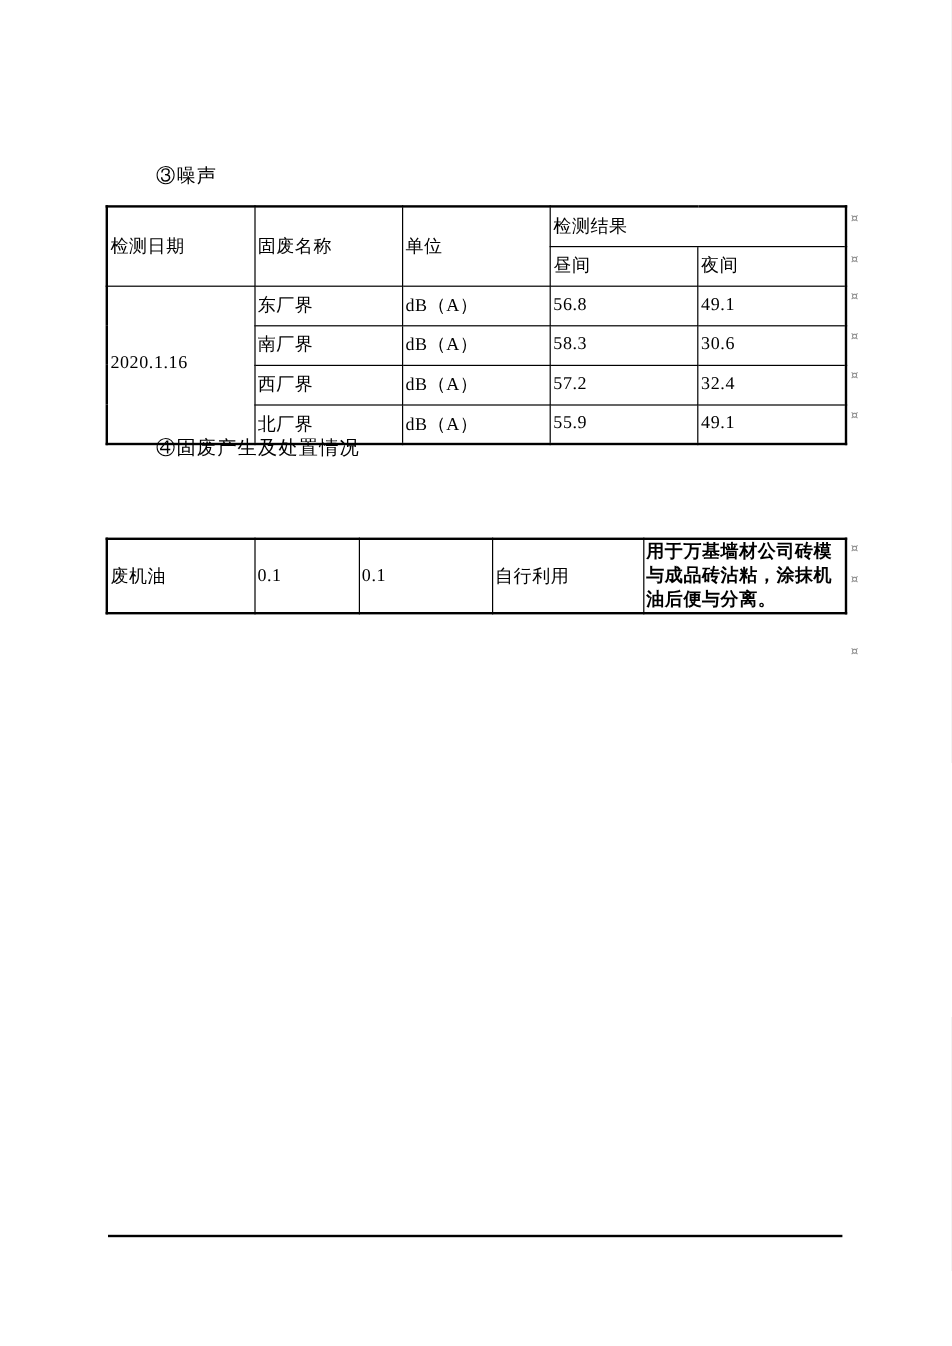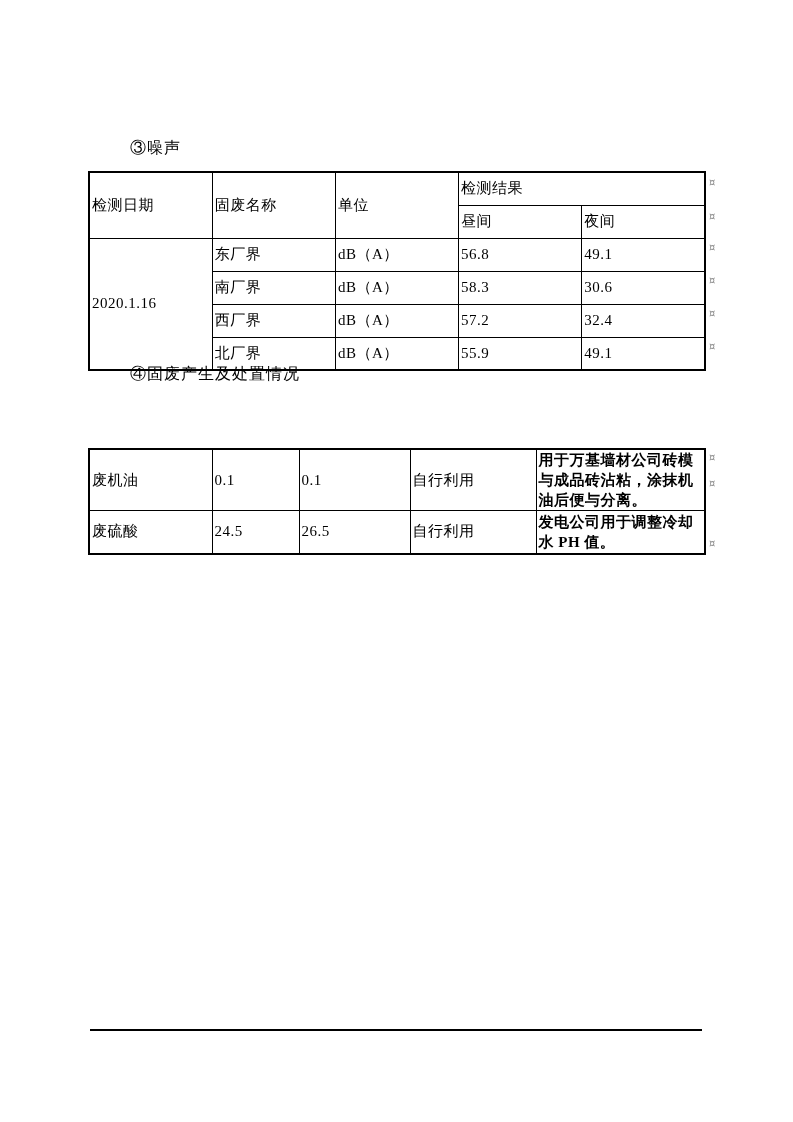--- a/index.html
+++ b/index.html
@@ -134,27 +134,20 @@
         <col>
     </colgroup>
     <tbody>
     <tr class="row1">
       <td>废机油</td>
       <td>0.1</td>
       <td>0.1</td>
       <td>自行利用</td>
       <td class="measure">用于万基墙材公司砖模与成品砖沾粘，涂抹机油后便与分离。</td>
     </tr>
-    <tr class="row2">
-      <td>废硫酸</td>
-      <td>24.5</td>
-      <td>26.5</td>
-      <td>自行利用</td>
-      <td class="measure">发电公司用于调整冷却水 PH 值。</td>
-    </tr>
   </tbody>
     </table>
 
   <span class="row-mark" style="top:178px">¤</span>
   <span class="row-mark" style="top:212px">¤</span>
   <span class="row-mark" style="top:243px">¤</span>
   <span class="row-mark" style="top:276px">¤</span>
   <span class="row-mark" style="top:309px">¤</span>
   <span class="row-mark" style="top:342px">¤</span>
 

